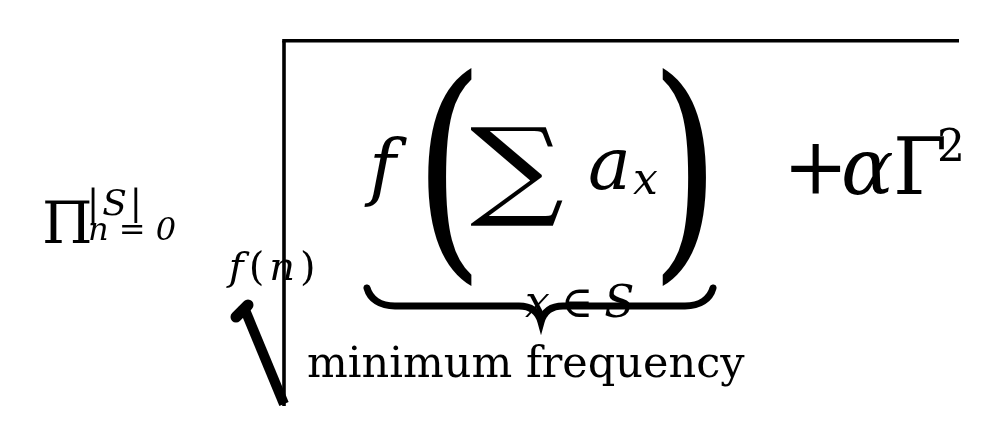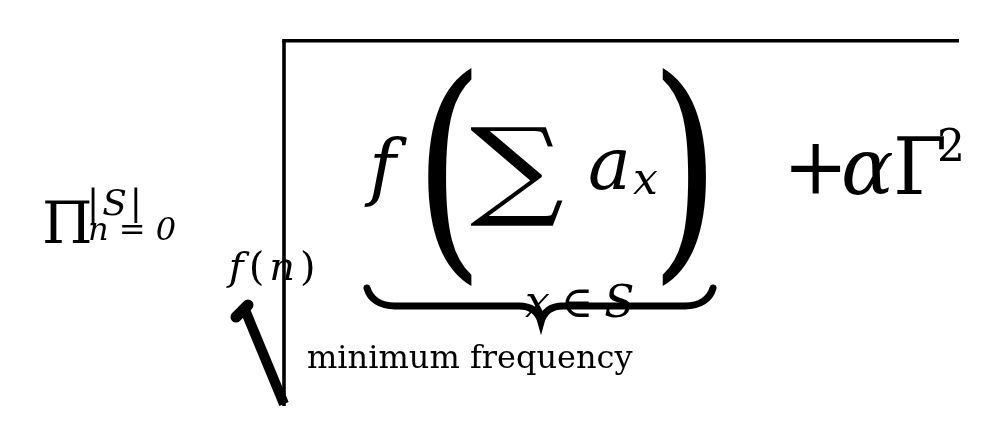--- a/index.html
+++ b/index.html
@@ -49,21 +49,21 @@
   #sum-lim   { left: 469px; top: 236px; font-size: 44px; }
   #sum-lim .row { gap: 11px; }
   #a-base    { left: 588px; top: 128px; font-size: 72px; }
   #a-sub     { left: 633px; top: 157px; font-size: 44px; }
   #plus      { left: 783px; top: 128px; font-size: 78px; }
   #alpha     { left: 841px; top: 128px; font-size: 78px; }
   #gamma     { left: 893px; top: 128px; font-size: 78px; }
   #gamma-exp { left: 937px; top: 124px; font-size: 44px; }
 
   
-  #brace-label { left: 307px; top: 341px; font-size: 32px; }
+  #brace-label { left: 307px; top: 341px; font-size: 43px; }
 </style>
 </head>
 <body>
 
 <div class="canvas">
 
   <svg class="svg-layer" viewBox="0 0 996 425" aria-hidden="true">
     <g stroke="#000000" fill="none">
       <line x1="236" y1="317" x2="248" y2="305" stroke-width="11" stroke-linecap="round"></line>
       <line x1="243" y1="305" x2="284" y2="404" stroke-width="10"></line>

